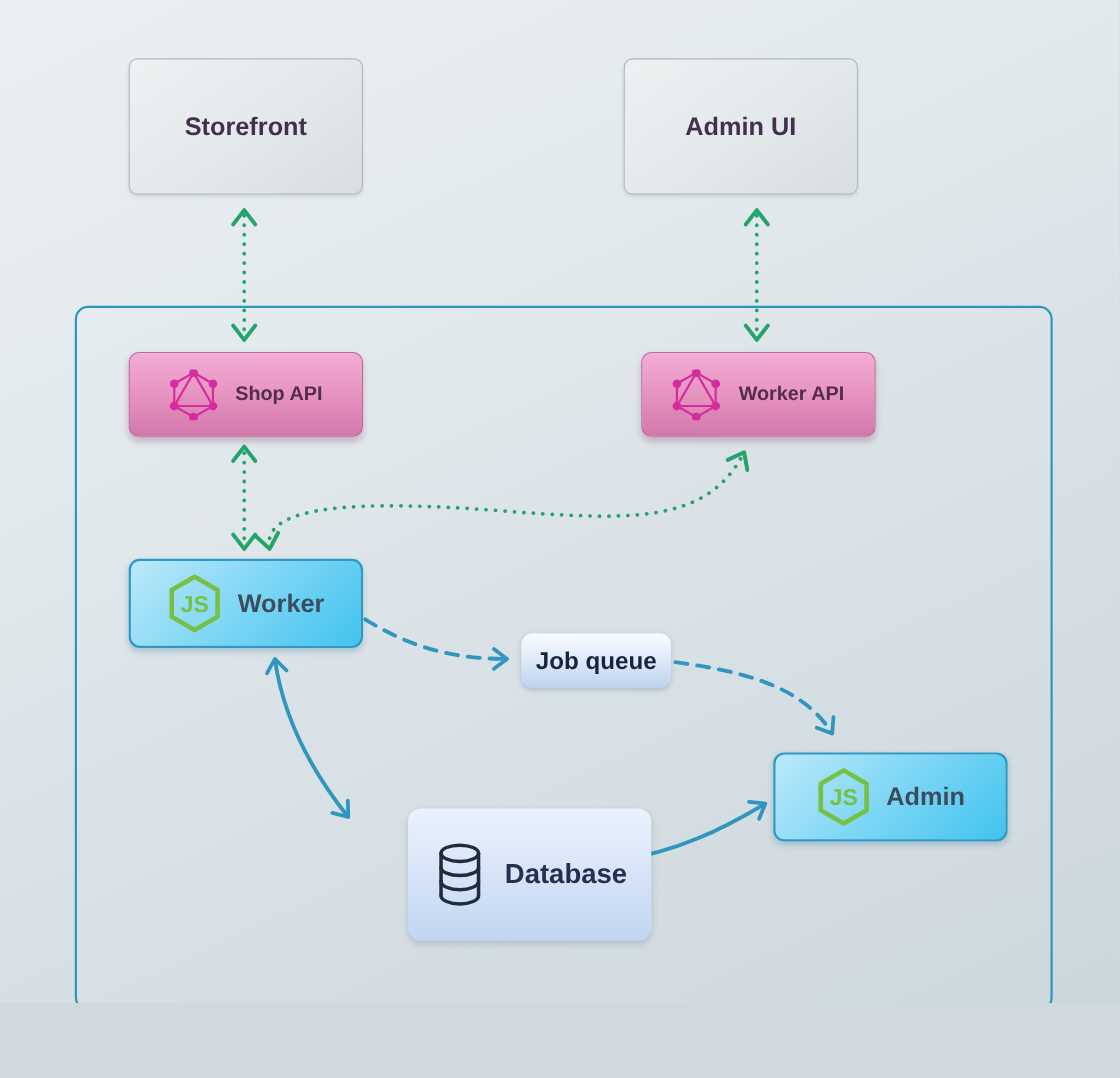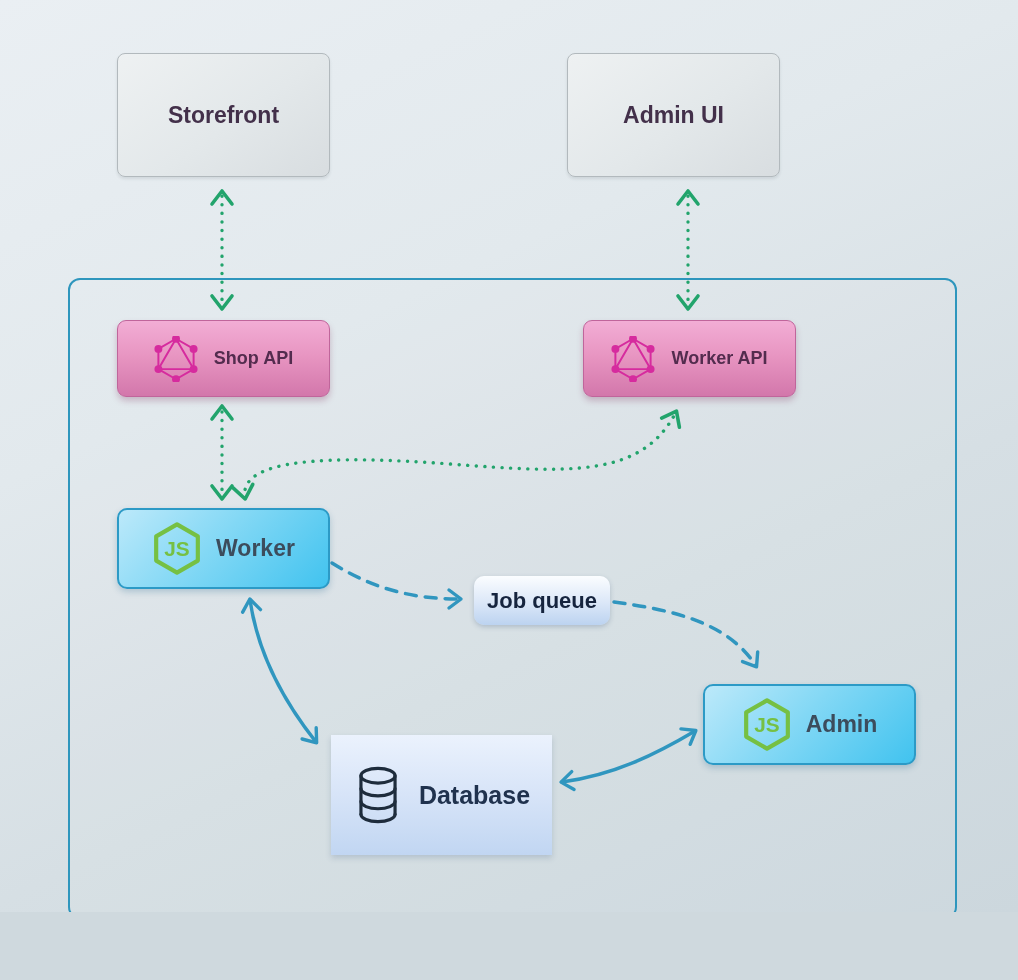--- a/index.html
+++ b/index.html
@@ -41,24 +41,25 @@
     box-shadow:0 3px 6px rgba(30,100,140,0.25);
     align-items:center;
   }
   .node-queue {
     width:136px; height:49px; border-radius:10px;
     background:linear-gradient(180deg, #fbfdff 0%, #dbe7f8 55%, #bcd3f0 100%);
     color:#16243e; font-size:22px; gap:0;
     box-shadow:0 2px 5px rgba(50,80,120,0.25);
   }
   .node-db {
-    width:221px; height:120px; border-radius:0; gap:16px;
+    width:221px; height:120px; border-radius:12px; gap:16px;
     background:linear-gradient(180deg, #ebf2fd 0%, #d7e4f8 50%, #c1d6f2 100%);
     color:#20324e; font-size:25px;
     box-shadow:0 3px 6px rgba(50,80,120,0.2);
+    margin-left:40px;
   }
   #storefront { left:117px; top:53px; }
   #admin-ui   { left:567px; top:53px; }
   #shop-api   { left:117px; top:320px; }
   #admin-api  { left:583px; top:320px; }
   #server     { left:117px; top:508px; }
   #job-queue  { left:474px; top:576px; }
   #worker     { left:703px; top:684px; }
   #database   { left:331px; top:735px; }
 

